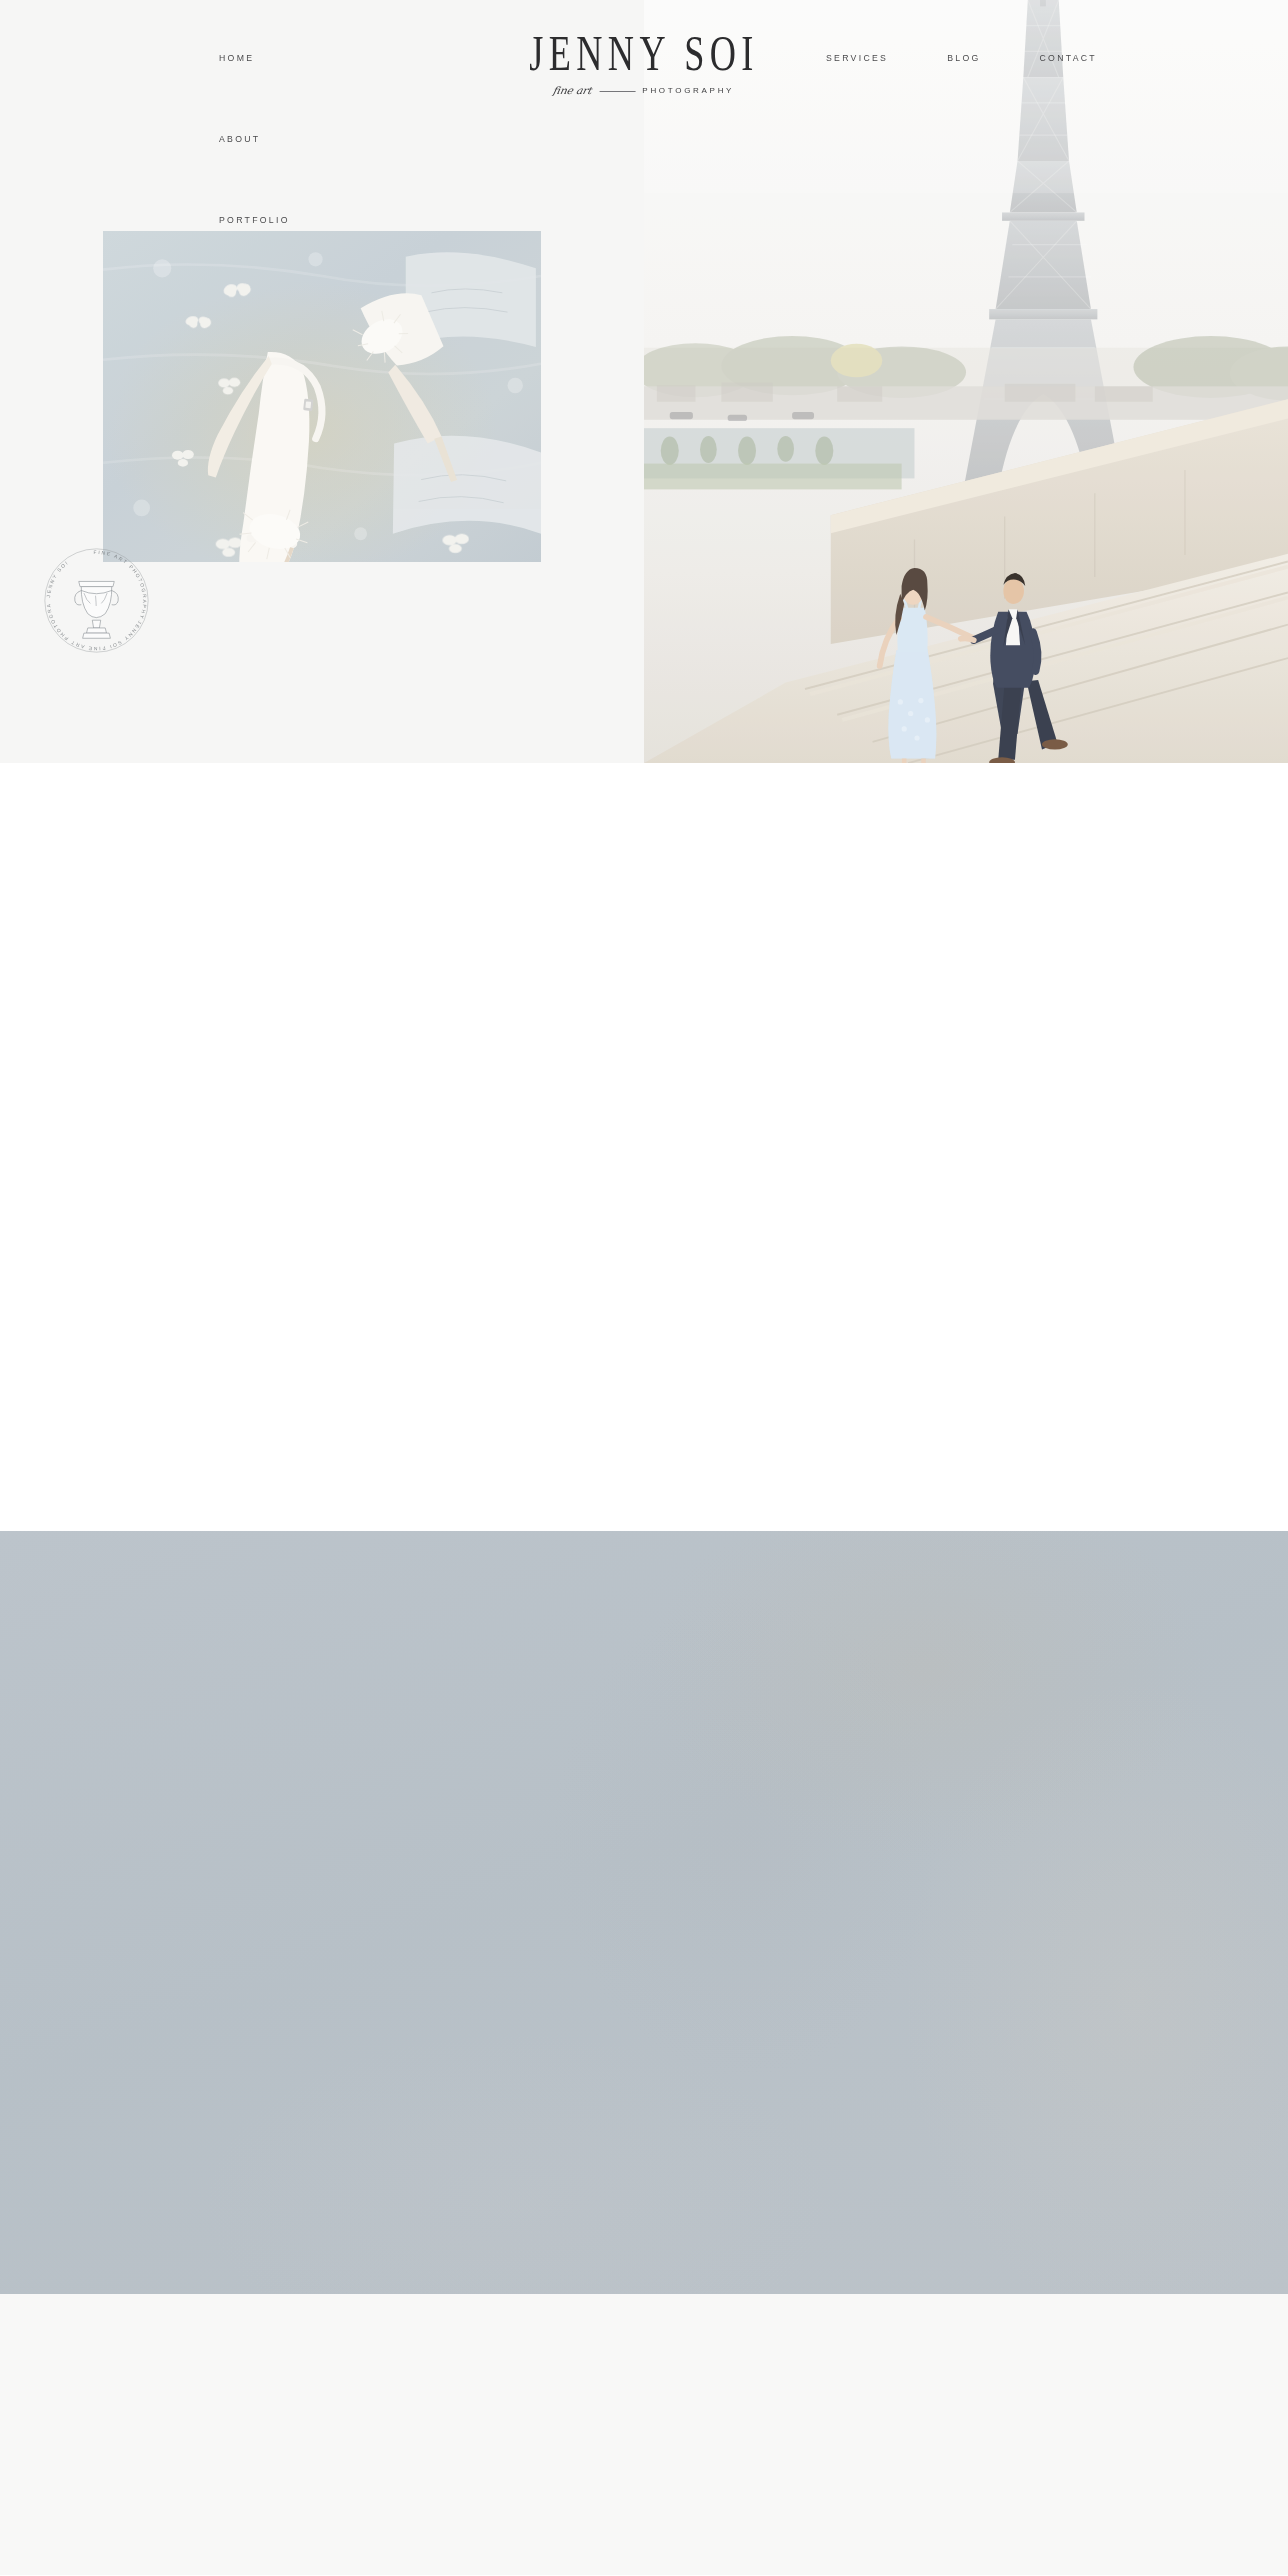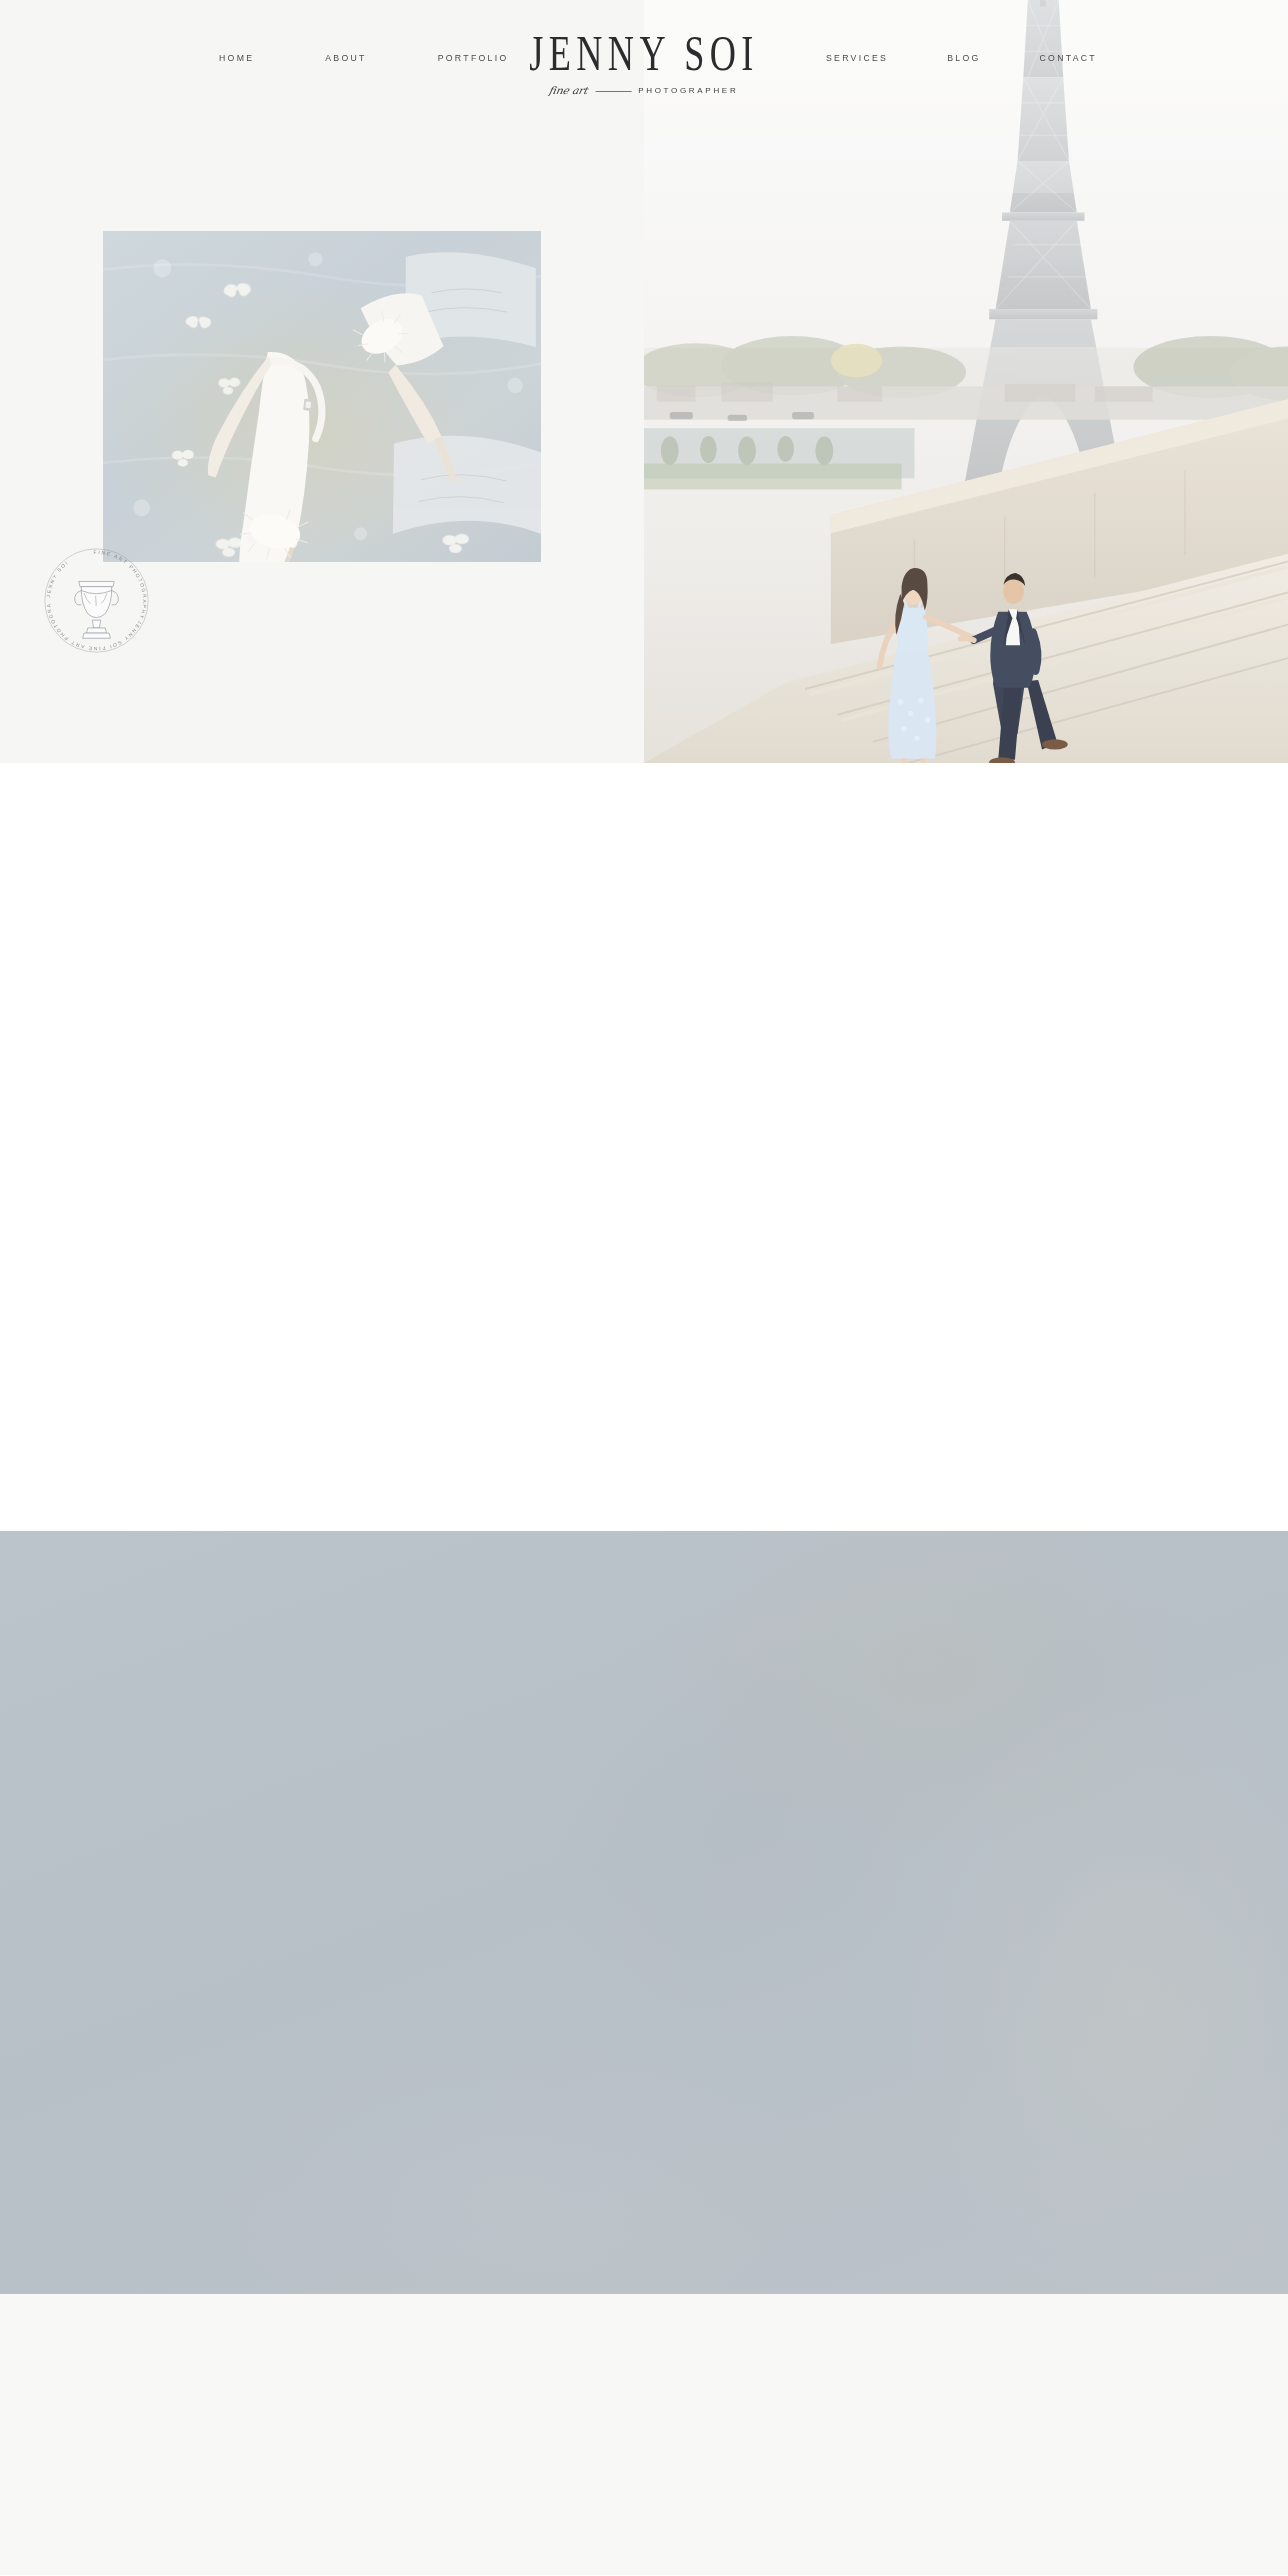--- a/index.html
+++ b/index.html
@@ -37,21 +37,21 @@
   }
 
   
   .nav {
     position: absolute; top: 0; left: 0;
     width: 1288px; height: 97px;
     z-index: 40;
   }
   .nav-left {
     position: absolute; left: 219px; top: 53px;
-    display: flex; gap: 71px;
+    display: flex; gap: 71px; flex-direction: column;
   }
   .nav-right {
     position: absolute; left: 826px; top: 53px;
     display: flex; gap: 59px; align-items: center;
   }
   .nav-item {
     font-family: "Liberation Sans", sans-serif;
     font-size: 8.7px;
     letter-spacing: 2.3px;
     color: #4a4a4c;
@@ -621,21 +621,21 @@
           <path d="M68 138 L107 138 L109 146 L66 146 Z"></path>
         </g>
       </svg>
     </div>
 
     <div class="brand">
       <div class="brand-title">JENNY SOI</div>
       <div class="brand-sub">
         <span class="brand-script">fine art</span>
         <span class="brand-rule"></span>
-        <span class="brand-tag">PHOTOGRAPHER</span>
+        <span class="brand-tag">PHOTOGRAPHY</span>
       </div>
     </div>
 
     <nav class="nav">
       <div class="nav-left">
         <a class="nav-item">HOME</a>
         <a class="nav-item">ABOUT</a>
         <a class="nav-item">PORTFOLIO</a>
       </div>
       <div class="nav-right">

